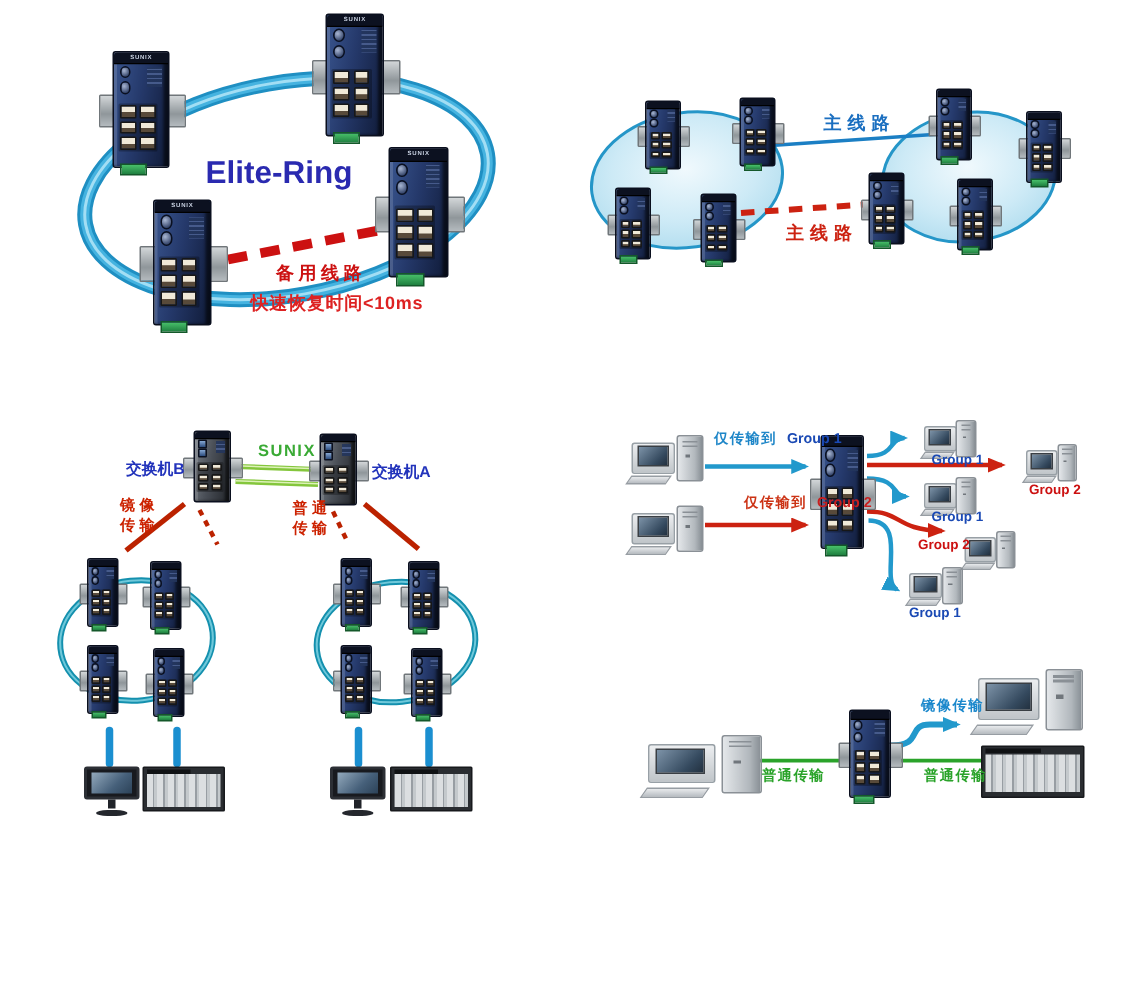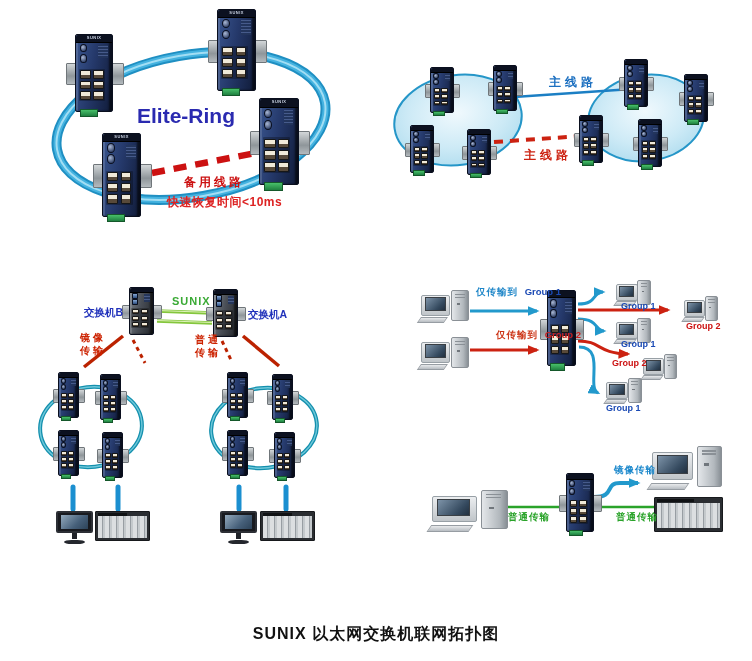--- a/index.html
+++ b/index.html
@@ -160,21 +160,20 @@
   <div class="lbl" style="left:621px;top:301px;font-size:9px;color:#1a49b4;">Group 1</div>
   <div class="lbl" style="left:686px;top:321px;font-size:9px;color:#cc1111;">Group 2</div>
   <div class="lbl" style="left:621px;top:339px;font-size:9px;color:#1a49b4;">Group 1</div>
   <div class="lbl" style="left:612px;top:358px;font-size:9px;color:#cc1111;">Group 2</div>
   <div class="lbl" style="left:606px;top:403px;font-size:9px;color:#1a49b4;">Group 1</div>
 
   <div class="lbl" style="left:614px;top:464px;font-size:9.5px;color:#1b88cc;letter-spacing:1px;">镜像传输</div>
   <div class="lbl" style="left:508px;top:511px;font-size:9.5px;color:#2aa32a;letter-spacing:1px;">普通传输</div>
   <div class="lbl" style="left:616px;top:511px;font-size:9.5px;color:#2aa32a;letter-spacing:1px;">普通传输</div>
 
-  <div class="lbl" style="left:0;right:0;top:624px;text-align:center;font-size:16px;color:#111;letter-spacing:1px;">SUNIX 以太网交换机联网拓扑图</div>
 <div class="sw blue" style="left: 73px; top: 33px; width: 44px; height: 84px;">
       <div class="sw-bracket"></div>
       <div class="sw-body">
         <div class="sw-cap">SUNIX</div>
         <div class="sw-dots">
           <i></i>
           <i></i>
         </div>
         <div class="sw-led"></div>
         <div class="sw-ports">

